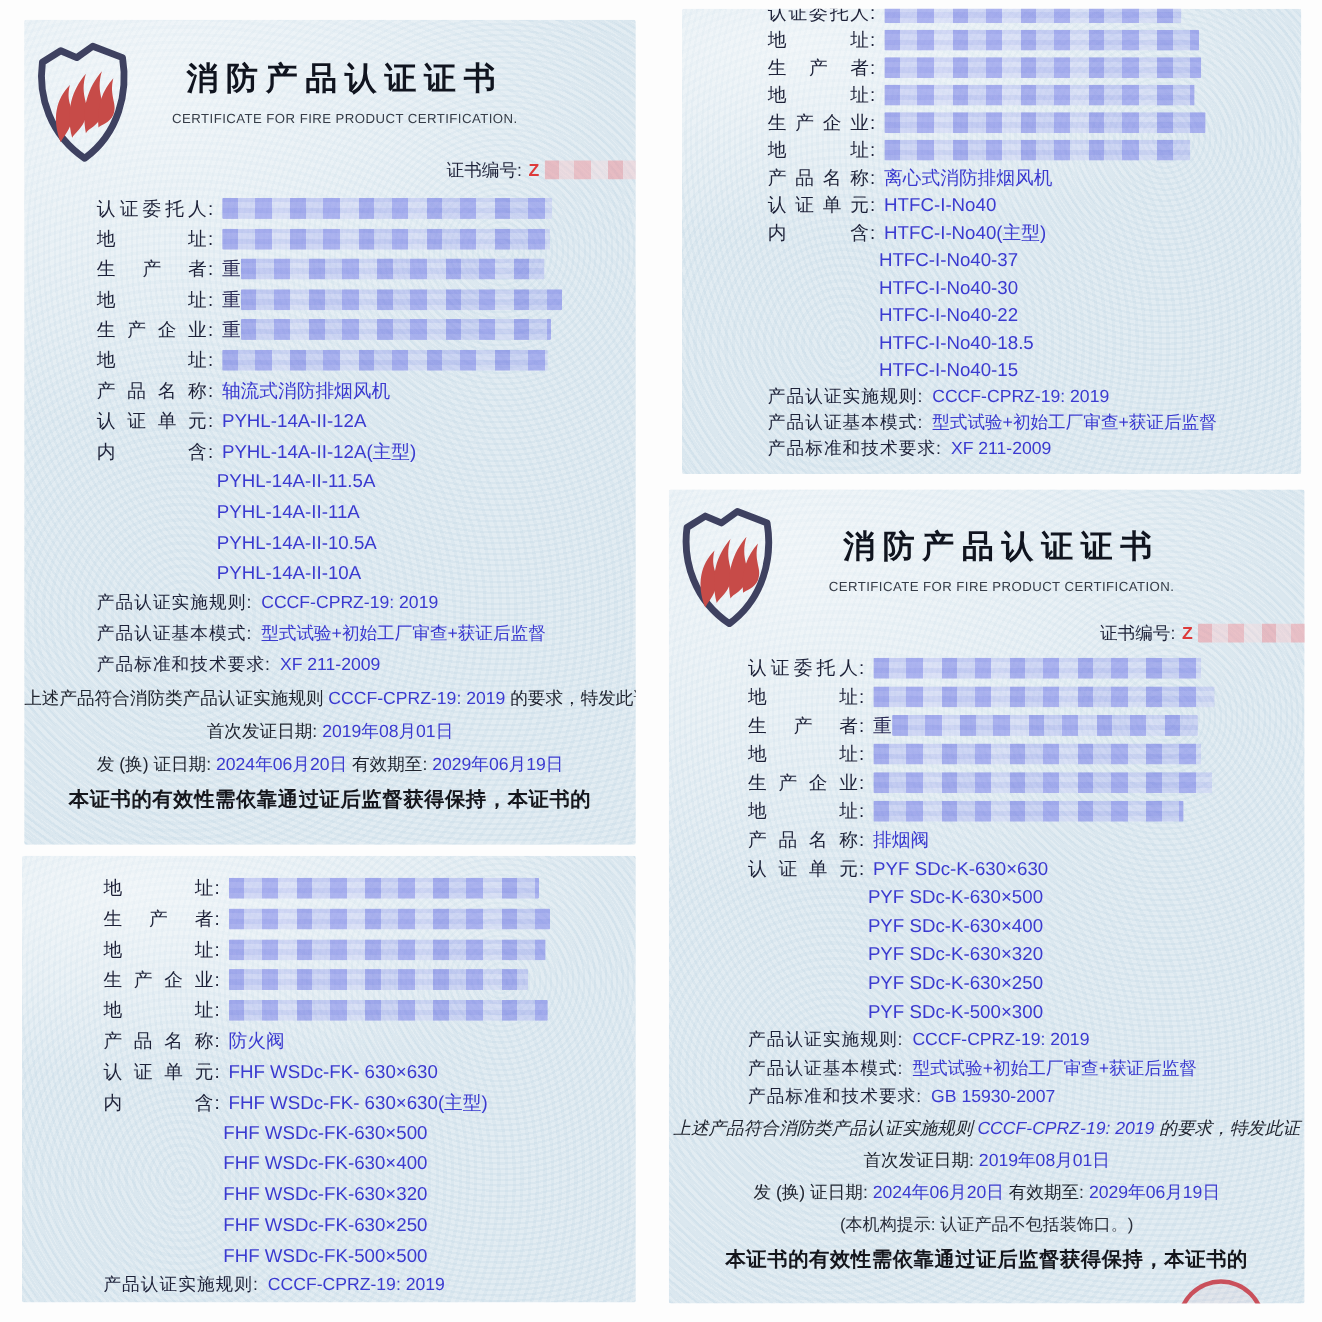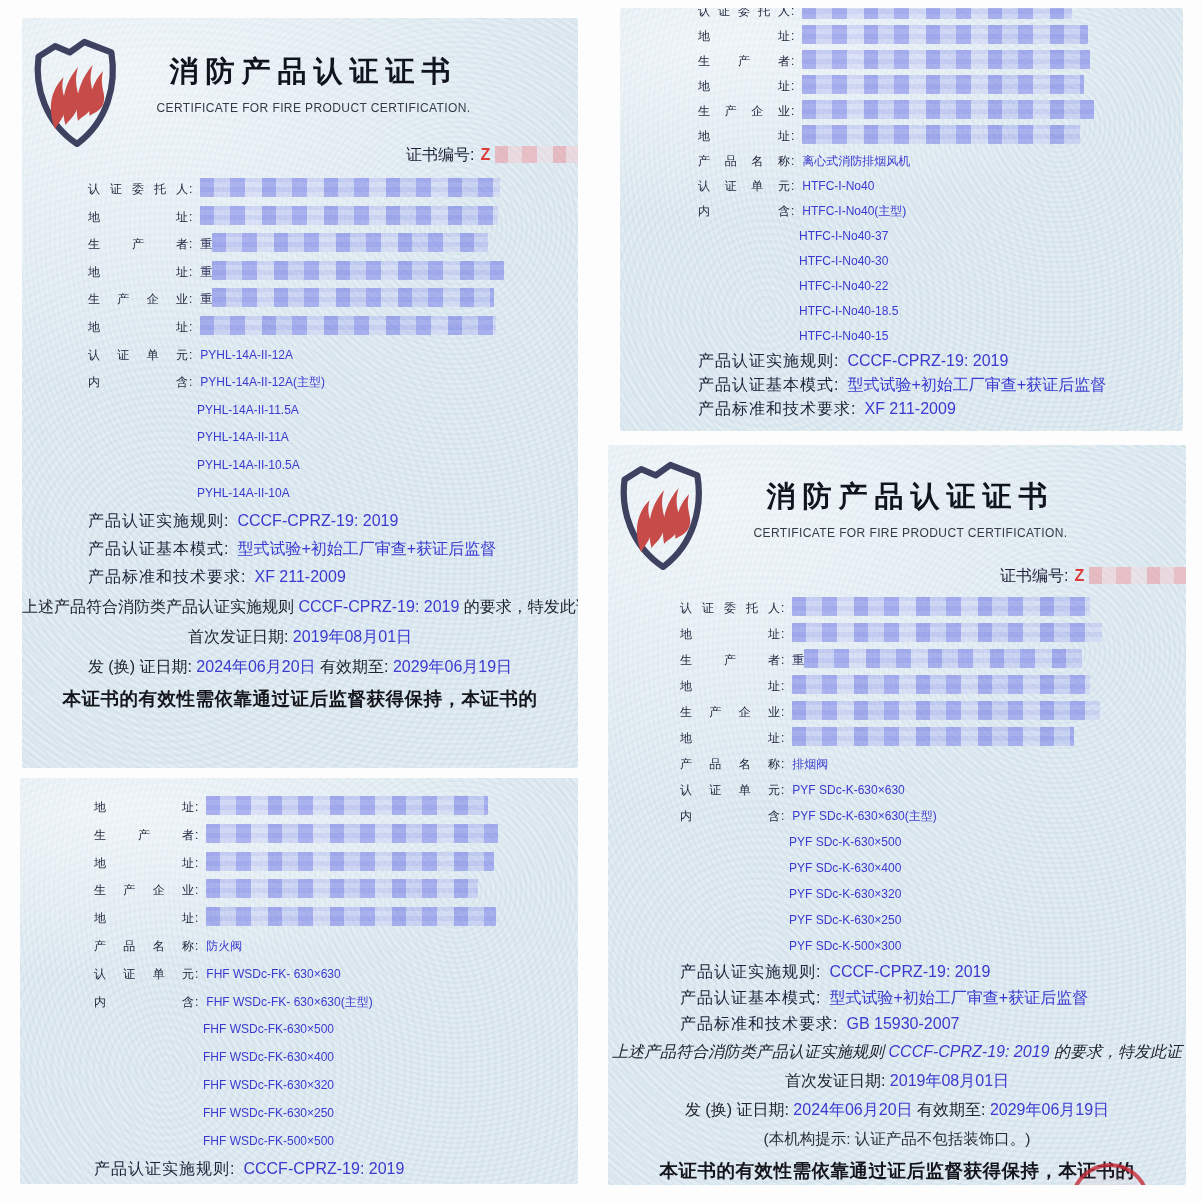--- a/index.html
+++ b/index.html
@@ -24,21 +24,21 @@
   .panel-a .head{padding-top:34px;}
   .panel-d .head{padding-top:32px;}
   .title{font-size:29px;font-weight:600;letter-spacing:7px;color:#10141f;}
   .subtitle{margin-top:9px;font-size:12px;letter-spacing:.4px;color:#343b46;font-weight:500;}
 
   .certno{font-size:16px;color:#1d2138;white-space:nowrap;}
   .panel-a .certno{margin:30px 0 10px 384px;}
   .panel-d .certno{margin:26px 0 8px 392px;}
   .red{color:#dd3a3a;font-weight:600;margin-left:6px;}
 
-  .rows{font-size:12px;color:#1d2138;}
+  .rows{font-size:17px;color:#1d2138;}
   .panel-a .rows{padding-left:66px;}
   .panel-a .row{height:27.6px;line-height:27.6px;}
   .panel-b .rows{padding-left:74px;padding-top:16px;}
   .panel-b .row{height:27.8px;line-height:27.8px;}
   .panel-c .rows{padding-left:78px;margin-top:-9px;}
   .panel-c .row{height:25px;line-height:25px;}
   .panel-d .rows{padding-left:72px;}
   .panel-d .row{height:26px;line-height:26px;}
 
   .row{white-space:nowrap;}
@@ -110,20 +110,21 @@
       <span>证书编号:</span><span class="red">Z</span>
       <span class="redact pink" style="width:96px"></span>
     </div>
     <div class="rows">
       <div class="row"><span class="jl">认证委托人</span><span class="colon">:</span><span class="val"><span class="vpre"></span><span class="redact" style="width:300px"></span></span></div>
       <div class="row"><span class="jl">地址</span><span class="colon">:</span><span class="val"><span class="vpre"></span><span class="redact" style="width:298px"></span></span></div>
       <div class="row"><span class="jl">生产者</span><span class="colon">:</span><span class="val"><span class="vpre">重</span><span class="redact" style="width:276px"></span></span></div>
       <div class="row"><span class="jl">地址</span><span class="colon">:</span><span class="val"><span class="vpre">重</span><span class="redact" style="width:292px"></span></span></div>
       <div class="row"><span class="jl">生产企业</span><span class="colon">:</span><span class="val"><span class="vpre">重</span><span class="redact" style="width:282px"></span></span></div>
       <div class="row"><span class="jl">地址</span><span class="colon">:</span><span class="val"><span class="vpre"></span><span class="redact" style="width:296px"></span></span></div>
+      <div class="row"><span class="jl">产品名称</span><span class="colon">:</span><span class="val blue">轴流式消防排烟风机</span></div>
       <div class="row"><span class="jl">认证单元</span><span class="colon">:</span><span class="val blue">PYHL-14A-II-12A</span></div>
       <div class="row"><span class="jl">内含</span><span class="colon">:</span><span class="val blue">PYHL-14A-II-12A(主型)</span></div>
       <div class="row model"><span class="sp"></span><span class="val blue">PYHL-14A-II-11.5A</span></div>
       <div class="row model"><span class="sp"></span><span class="val blue">PYHL-14A-II-11A</span></div>
       <div class="row model"><span class="sp"></span><span class="val blue">PYHL-14A-II-10.5A</span></div>
       <div class="row model"><span class="sp"></span><span class="val blue">PYHL-14A-II-10A</span></div>
     </div>
     <div class="mrow"><span class="mlbl">产品认证实施规则:</span><span class="blue">CCCF-CPRZ-19: 2019</span></div>
     <div class="mrow"><span class="mlbl">产品认证基本模式:</span><span class="blue">型式试验+初始工厂审查+获证后监督</span></div>
     <div class="mrow"><span class="mlbl">产品标准和技术要求:</span><span class="blue">XF 211-2009</span></div>
@@ -197,21 +198,20 @@
     </div>
     <div class="rows">
       <div class="row"><span class="jl">认证委托人</span><span class="colon">:</span><span class="val"><span class="vpre"></span><span class="redact" style="width:298px"></span></span></div>
       <div class="row"><span class="jl">地址</span><span class="colon">:</span><span class="val"><span class="vpre"></span><span class="redact" style="width:310px"></span></span></div>
       <div class="row"><span class="jl">生产者</span><span class="colon">:</span><span class="val"><span class="vpre">重</span><span class="redact" style="width:278px"></span></span></div>
       <div class="row"><span class="jl">地址</span><span class="colon">:</span><span class="val"><span class="vpre"></span><span class="redact" style="width:298px"></span></span></div>
       <div class="row"><span class="jl">生产企业</span><span class="colon">:</span><span class="val"><span class="vpre"></span><span class="redact" style="width:308px"></span></span></div>
       <div class="row"><span class="jl">地址</span><span class="colon">:</span><span class="val"><span class="vpre"></span><span class="redact" style="width:282px"></span></span></div>
       <div class="row"><span class="jl">产品名称</span><span class="colon">:</span><span class="val blue">排烟阀</span></div>
       <div class="row"><span class="jl">认证单元</span><span class="colon">:</span><span class="val blue">PYF SDc-K-630×630</span></div>
-      <div class="row"><span class="jl">内含</span><span class="colon">:</span><span class="val blue">PYF SDc-K-630×630(主型)</span></div>
       <div class="row model"><span class="sp"></span><span class="val blue">PYF SDc-K-630×500</span></div>
       <div class="row model"><span class="sp"></span><span class="val blue">PYF SDc-K-630×400</span></div>
       <div class="row model"><span class="sp"></span><span class="val blue">PYF SDc-K-630×320</span></div>
       <div class="row model"><span class="sp"></span><span class="val blue">PYF SDc-K-630×250</span></div>
       <div class="row model"><span class="sp"></span><span class="val blue">PYF SDc-K-500×300</span></div>
     </div>
     <div class="mrow"><span class="mlbl">产品认证实施规则:</span><span class="blue">CCCF-CPRZ-19: 2019</span></div>
     <div class="mrow"><span class="mlbl">产品认证基本模式:</span><span class="blue">型式试验+初始工厂审查+获证后监督</span></div>
     <div class="mrow"><span class="mlbl">产品标准和技术要求:</span><span class="blue">GB 15930-2007</span></div>
     <div class="stmt"><span>上述产品符合消防类产品认证实施规则</span> <span class="blue">CCCF-CPRZ-19: 2019</span> <span>的要求，特发此证</span></div>

